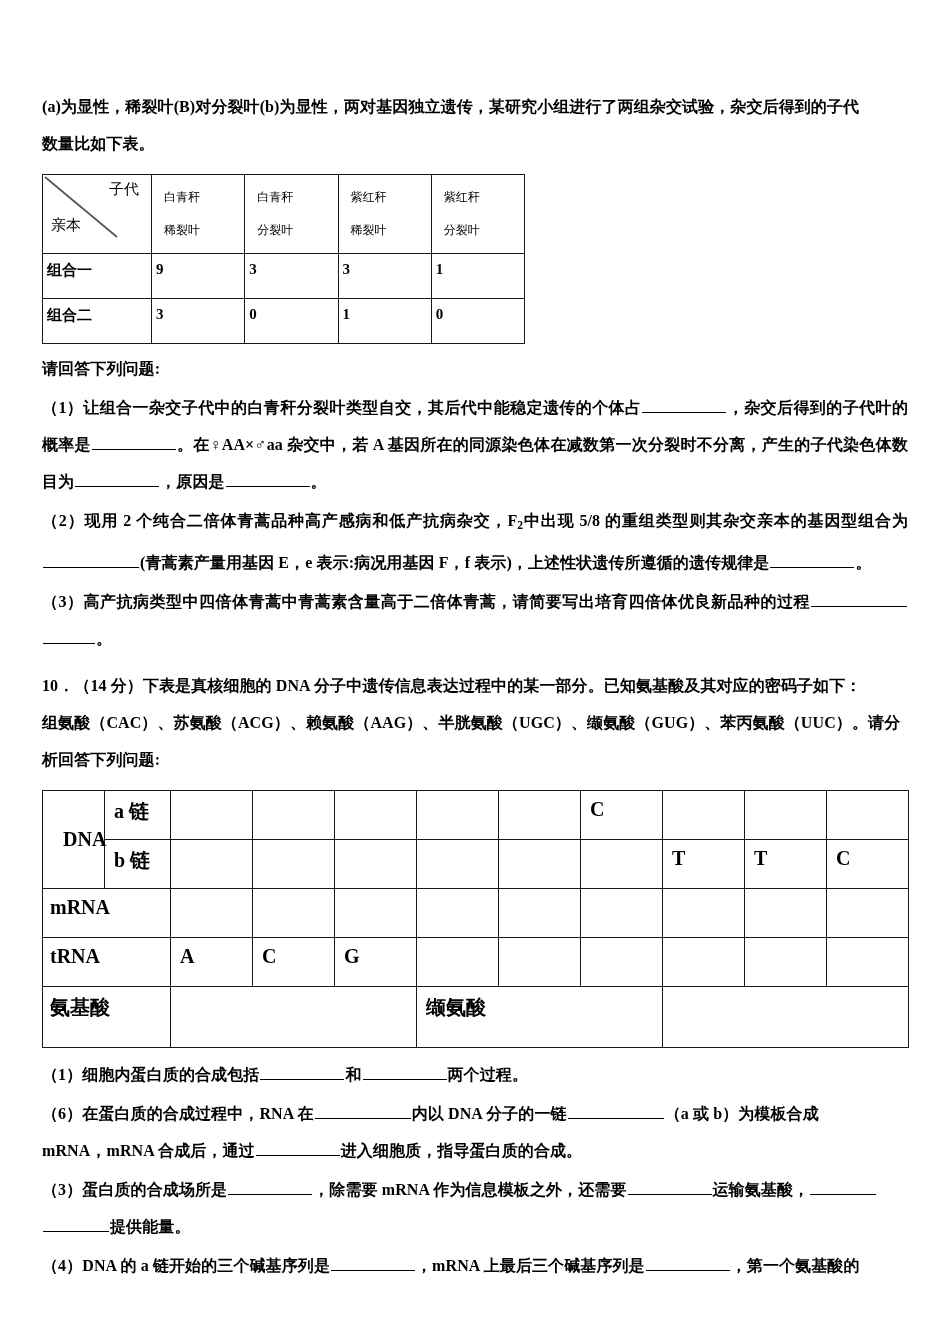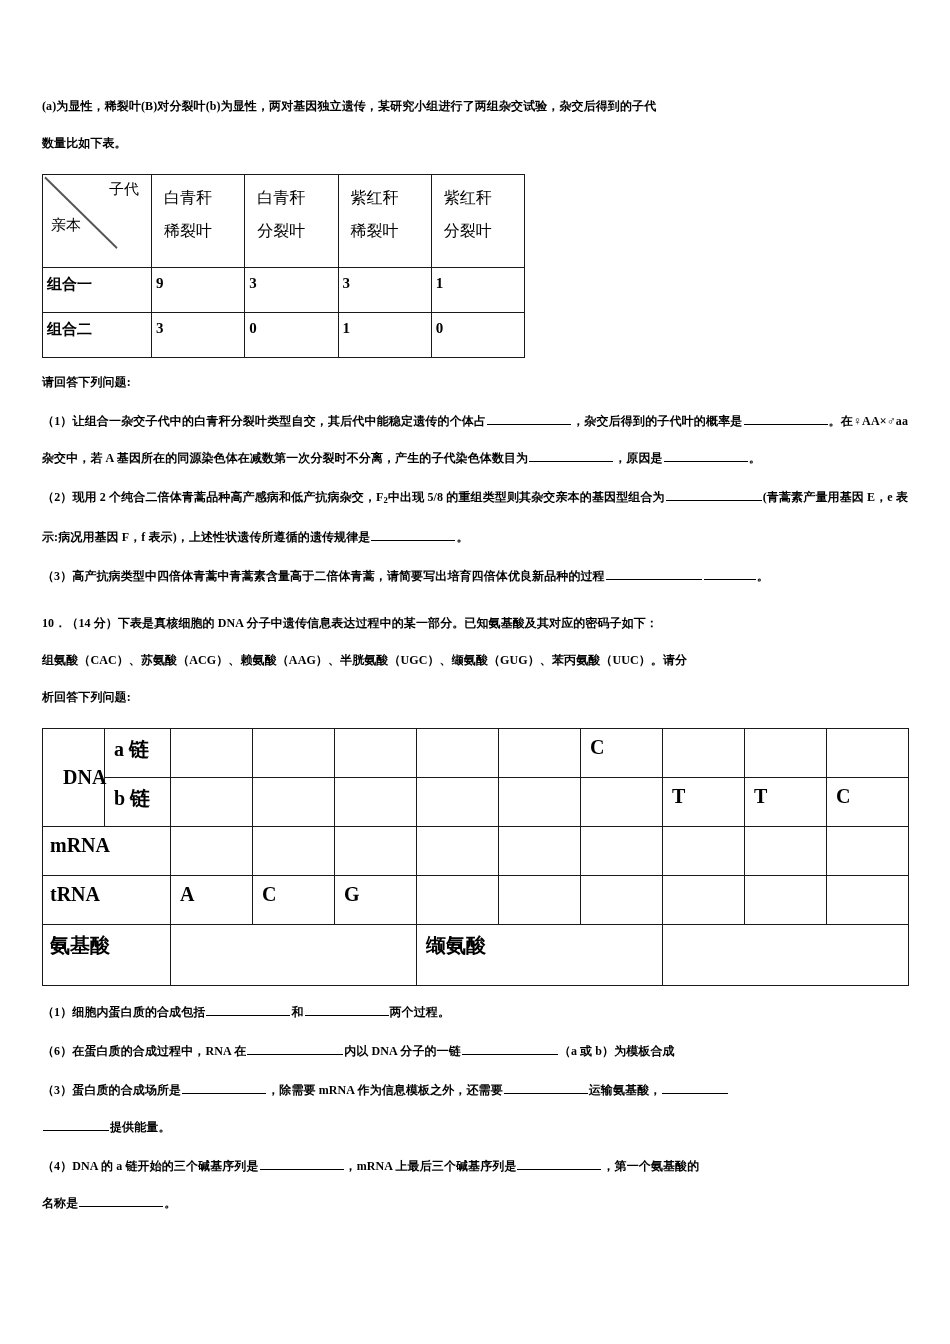--- a/index.html
+++ b/index.html
@@ -24,21 +24,21 @@
   }
   .content {
     position: absolute;
     left: 42px;
     top: 88px;
     width: 866px;
   }
 
   
   .para {
-    font-size: 12px;
+    font-size: 16px;
     font-weight: bold;
     line-height: 37px;
     letter-spacing: 0.1px;
     text-align: justify;
     text-justify: inter-ideograph;
     margin: 0;
   }
   .para.q { margin-top: 2px; }
 
   .blank {
@@ -98,23 +98,23 @@
   }
   .corner-parent {
     position: absolute;
     left: 8px;
     top: 41px;
     font-size: 15px;
     font-weight: normal;
   }
   .tbl1 .colhead {
     font-weight: normal;
-    font-size: 16px;
+    font-size: 12px;
     line-height: 33px;
-    padding: 6px 0 20px 12px;
+    padding: 6px 0 6px 12px;
     text-align: left;
   }
   .tbl1 .rowlabel { font-weight: bold; }
   .tbl1 .num { font-weight: bold; }
 
   
   .tbl2 {
     border-collapse: collapse;
     table-layout: fixed;
     width: 866px;
@@ -302,29 +302,29 @@
 
   <div class="spacer-6"></div>
 
   <p class="para q">
     <span>（1）细胞内蛋白质的合成包括</span><span class="blank b-lg"></span><span>和</span><span class="blank b-lg"></span><span>两个过程。</span>
   </p>
 
   <p class="para q">
     <span>（6）在蛋白质的合成过程中，RNA 在</span><span class="blank b-xl"></span><span>内以 DNA 分子的一链</span><span class="blank b-xl"></span><span>（a 或 b）为模板合成</span>
   </p>
+  <p class="para">
+    <span>mRNA，mRNA 合成后，通过</span><span class="blank b-lg"></span><span>进入细胞质，指导蛋白质的合成。</span>
+  </p>
 
   <p class="para q">
     <span>（3）蛋白质的合成场所是</span><span class="blank b-lg"></span><span>，除需要 mRNA 作为信息模板之外，还需要</span><span class="blank b-lg"></span><span>运输氨基酸，</span><span class="blank b-md"></span>
   </p>
   <p class="para">
     <span class="blank b-md"></span><span>提供能量。</span>
   </p>
 
   <p class="para q">
     <span>（4）DNA 的 a 链开始的三个碱基序列是</span><span class="blank b-lg"></span><span>，mRNA 上最后三个碱基序列是</span><span class="blank b-lg"></span><span>，第一个氨基酸的</span>
-  </p>
-  <p class="para">
-    <span>名称是</span><span class="blank b-lg"></span><span>。</span>
   </p>
 
  </div>
 </div>
 
 </body></html>

